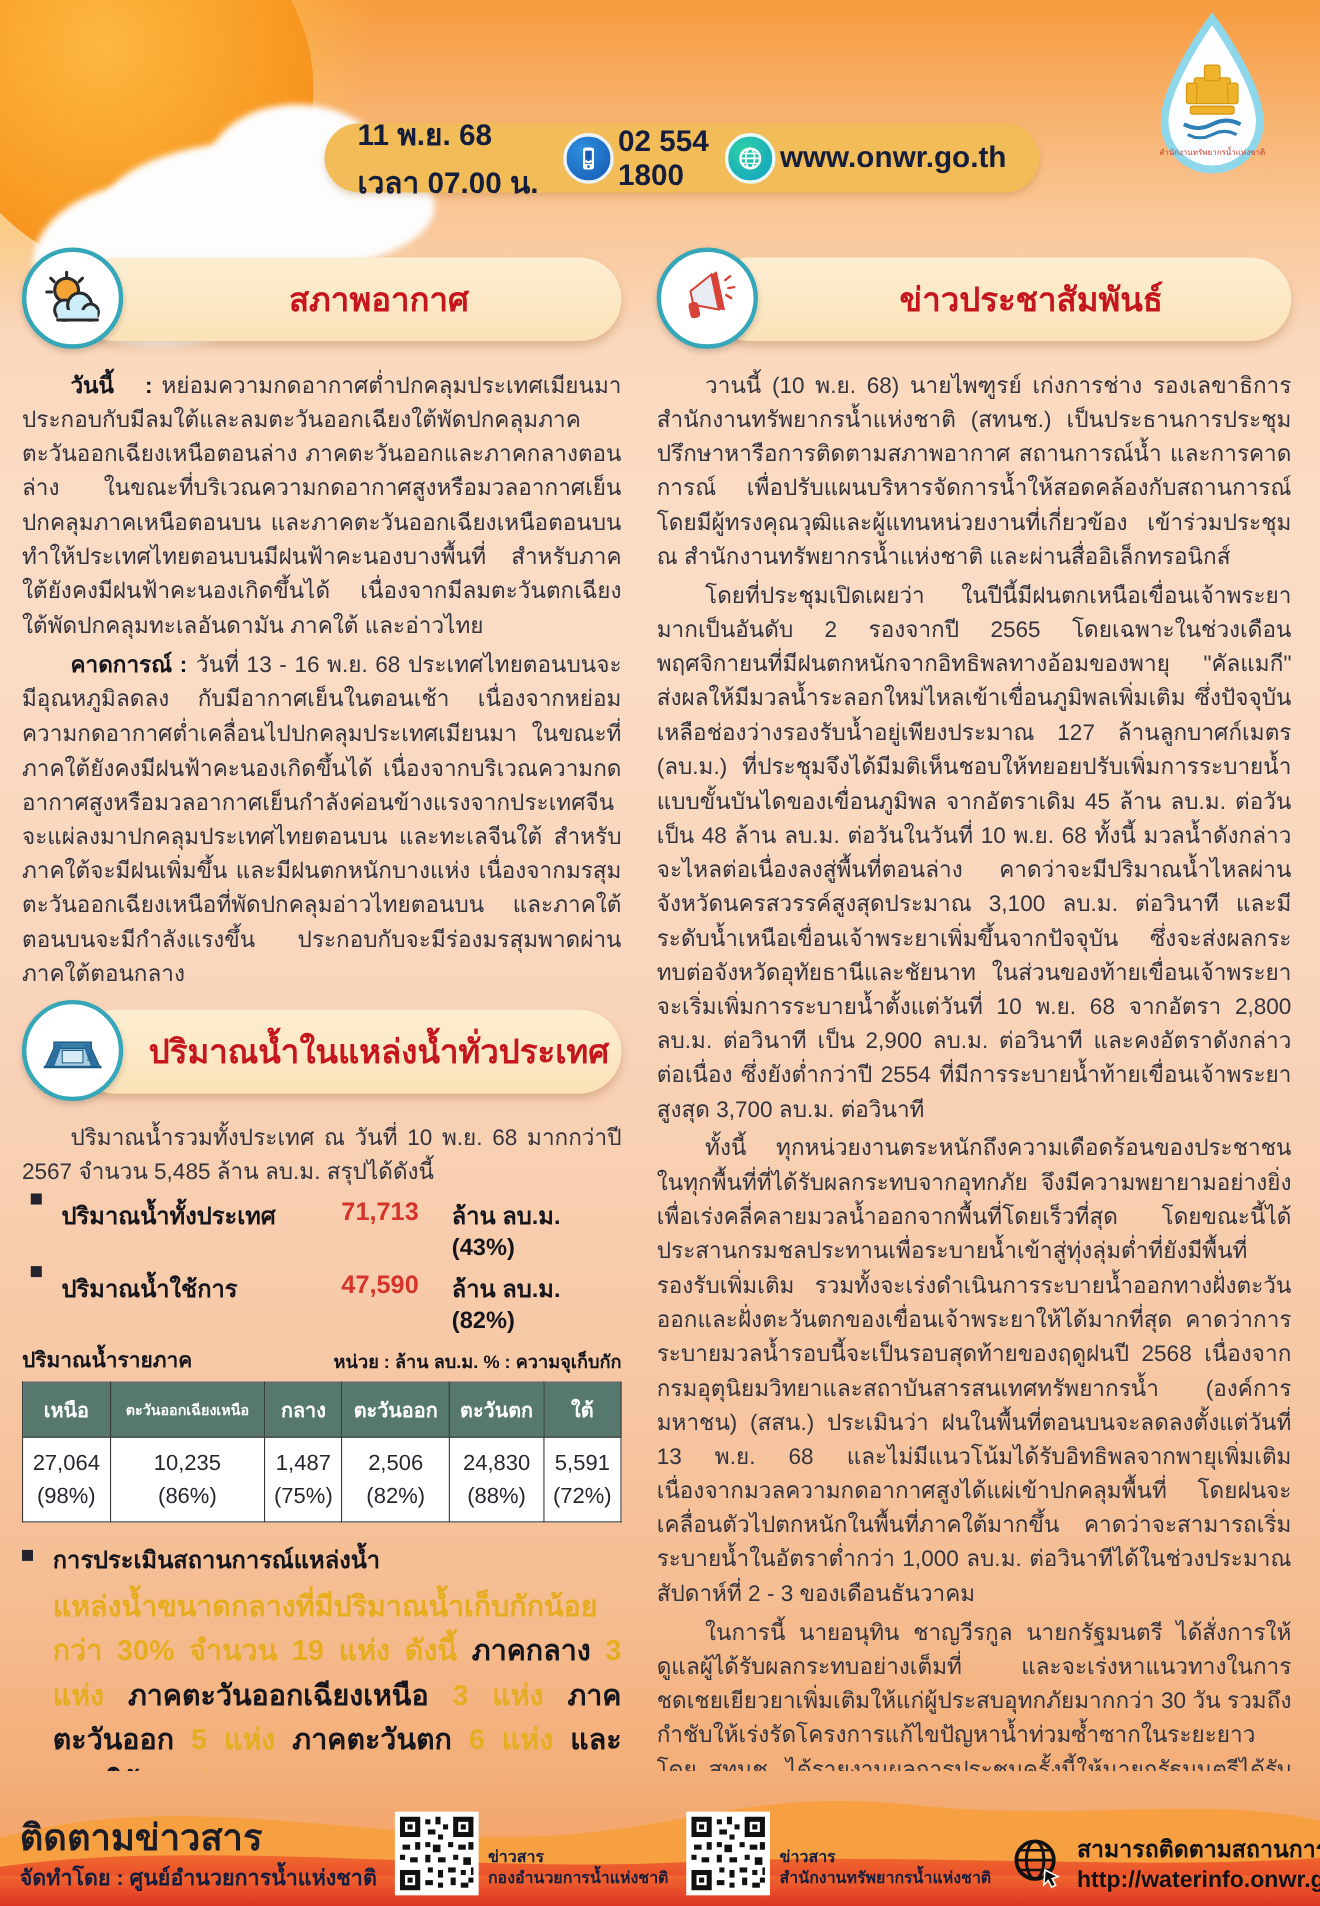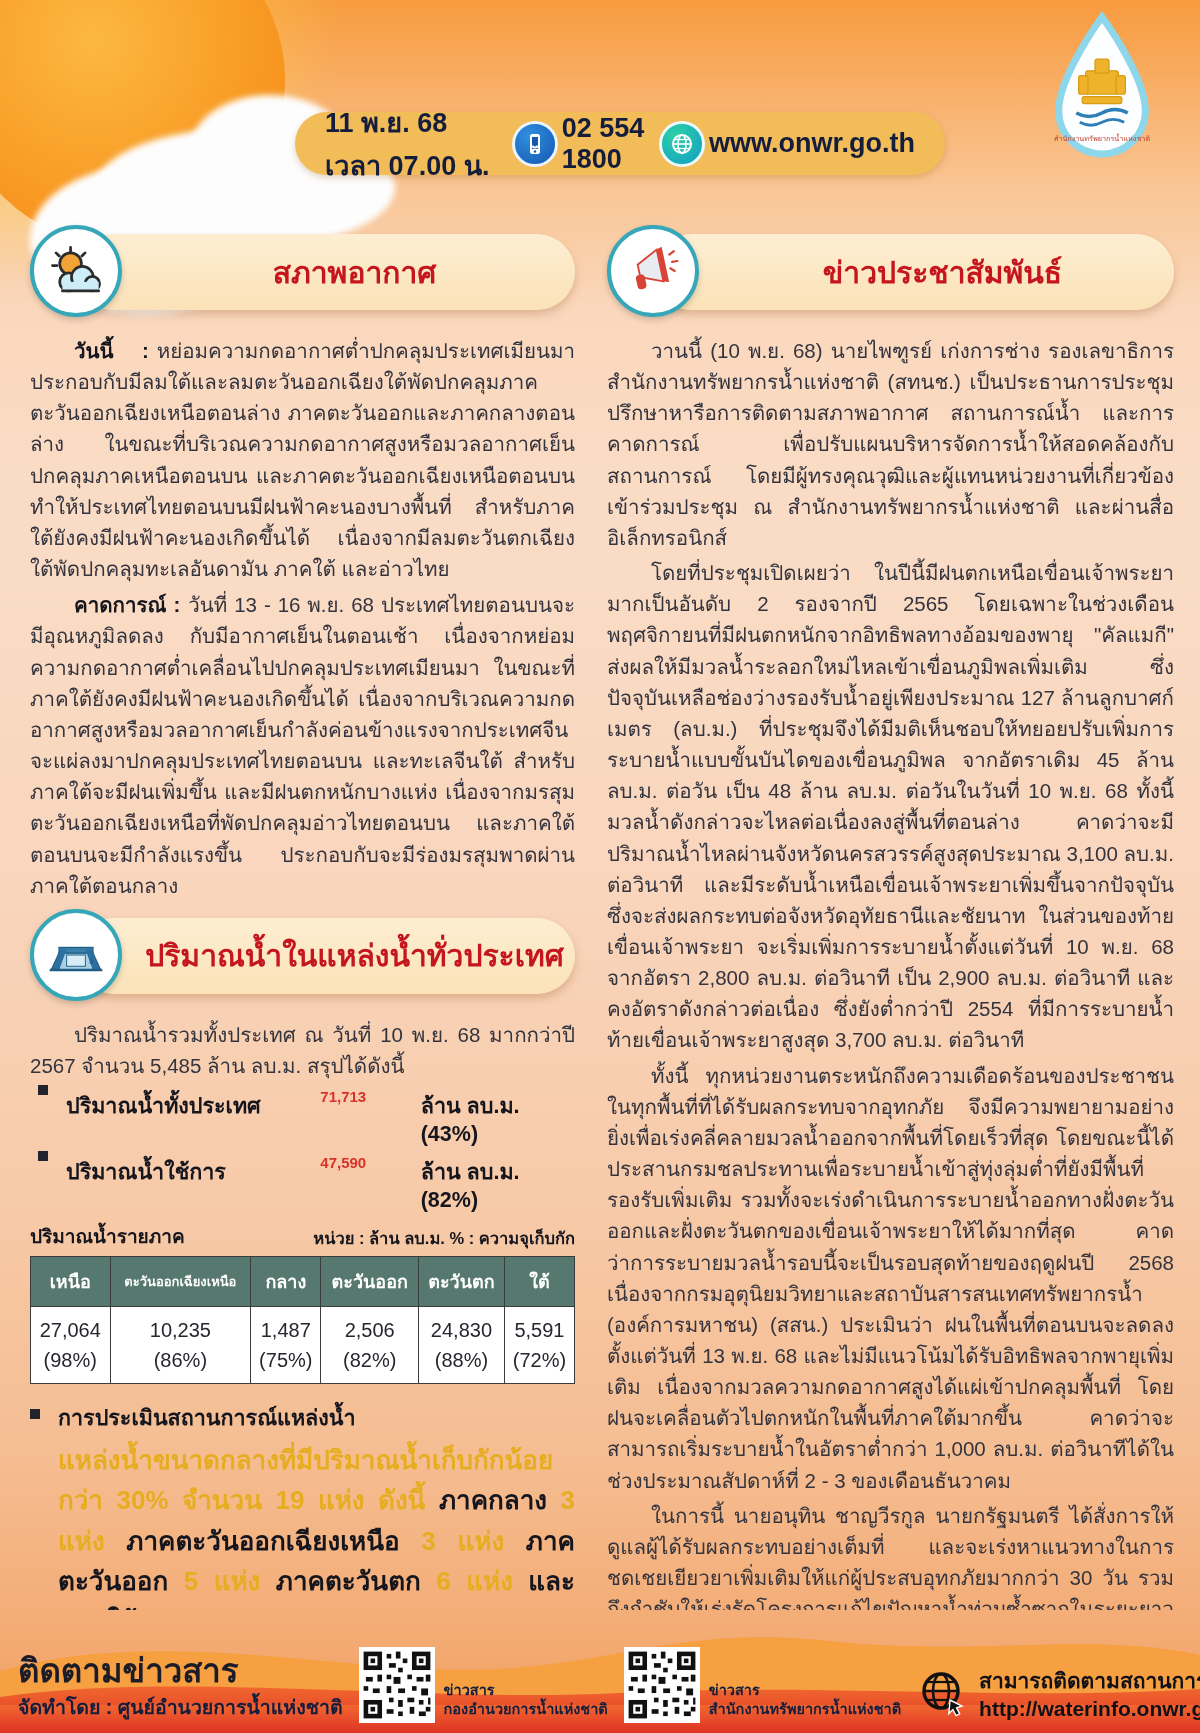--- a/index.html
+++ b/index.html
@@ -26,21 +26,21 @@
     border-radius:34px; display:flex; align-items:center; gap:4px; padding:0 30px;
     font-weight:bold; color:#151d3d; box-shadow:0 3px 6px rgba(160,90,20,.25); }
   .date-text { font-size:27px; }
   .pill-ic { width:46px; height:46px; border-radius:50%; flex:0 0 46px; display:flex; align-items:center; justify-content:center; }
   .phone-bg { background:radial-gradient(circle at 35% 30%, #2f8fe0, #1458b0); border:3px solid #e9f4ff; }
   .globe-bg { background:radial-gradient(circle at 35% 30%, #2fd0a6, #0f9ec4); border:3px solid #e9fbff; }
   .contact-text { font-size:27px; }
   .logo-box { position:absolute; right:22px; top:10px; width:152px; height:158px; }
 
   
-  .cols { display:flex; gap:32px; padding:12px 26px 0 30px; height:1405px; overflow:hidden; }
+  .cols { display:flex; gap:32px; padding:12px 26px 0 20px; height:1405px; overflow:hidden; }
   .col-left { flex:0 0 545px; width:545px; }
   .col-right { flex:1; }
 
   .sec-head { position:relative; height:98px; margin:8px 0 12px; }
   .sec-ic { position:absolute; left:0; top:0; width:92px; height:92px; border-radius:50%;
     background:#fff; border:4px solid #35a7b8; z-index:2; display:flex; align-items:center; justify-content:center;
     box-shadow:0 3px 6px rgba(0,0,0,.18); }
   .sec-pill { position:absolute; left:46px; right:0; top:9px; height:76px;
     background:linear-gradient(180deg,#fdeed2,#fbe2b8); border-radius:38px;
     display:flex; align-items:center; justify-content:center; padding-left:58px;
@@ -49,21 +49,21 @@
   .sec-pill.small span { font-size:27px; }
 
   .body-p { font-size:20.5px; line-height:1.52; color:#34343e; text-align:justify; margin-bottom:5px; }
   .jp { text-indent:44px; }
   .lead { color:#15151d; margin-right:8px; font-weight:bold; }
 
   .vol-list { list-style:none; margin:6px 0 8px 8px; }
   .vol-list li { display:flex; align-items:flex-start; margin:7px 0; font-weight:bold; color:#15151d; }
   .sq { width:10px; height:10px; background:#23232d; flex:0 0 10px; display:inline-block; margin-right:18px; transform:translateY(-3px); }
   .vl-label { width:240px; font-size:21.5px; }
-  .vl-value { color:#d6342a; font-size:15px; width:95px;margin-left:26px; }
+  .vl-value { color:#d6342a; font-size:23px; width:95px;margin-left:26px; }
   .vl-unit { font-size:21.5px; margin-left:10px; }
 
   .tbl-cap { display:flex; justify-content:space-between; align-items:flex-end; margin:8px 0 5px; font-weight:bold; color:#15151d; }
   .tbl-cap .cap-l { font-size:19px; }
   .tbl-cap .cap-r { font-size:16.5px; }
   table.regions { width:100%; border-collapse:collapse; background:#fff; }
   table.regions th { background:#56786e; color:#fff; border:1.6px solid #3b3b3b; font-size:18px; padding:10px 2px; font-weight:bold; }
   table.regions th.ne { font-size:13px; }
   table.regions td { border:1.6px solid #3b3b3b; text-align:center; color:#26262e; padding:8px 2px; font-size:20px; line-height:1.5; }
   .tv { display:block; }
@@ -75,21 +75,21 @@
 
   .news-p { text-indent:44px; margin-bottom:4px; }
 
   
   .foot { position:absolute; left:0; right:0; bottom:0; height:128px; }
   .foot svg.wave { position:absolute; inset:0; width:100%; height:100%; }
   .foot-row { position:absolute; left:18px; right:14px; bottom:10px; display:flex; align-items:flex-end; gap:16px; z-index:3; }
   .f-title { font-size:33px; font-weight:bold; color:#1c1c28; line-height:1.05; }
   .f-sub { font-size:19.5px; font-weight:bold; color:#141d3e; margin-top:3px; white-space:nowrap; }
   .qr { width:76px; height:76px; background:#fff; flex:0 0 76px; }
-  .qr-wrap { display:flex; align-items:flex-end; gap:9px; }
+  .qr-wrap { display:flex; align-items:flex-end; gap:9px;font-family:Liberation Mono, monospace; }
   .qr-cap { font-size:14.5px; font-weight:bold; color:#141d3e; line-height:1.3; padding-bottom:4px; white-space:nowrap; }
   .track { display:flex; align-items:center; gap:10px; padding-bottom:2px; }
   .track-ic { flex:0 0 52px; }
   .track-l1 { font-size:21px; font-weight:bold; color:#101016; white-space:nowrap; }
   .track-l2 { font-size:21px; font-weight:bold; color:#101016; white-space:nowrap; }
 </style>
 </head>
 <body>
 
 <svg width="0" height="0" style="position:absolute">

